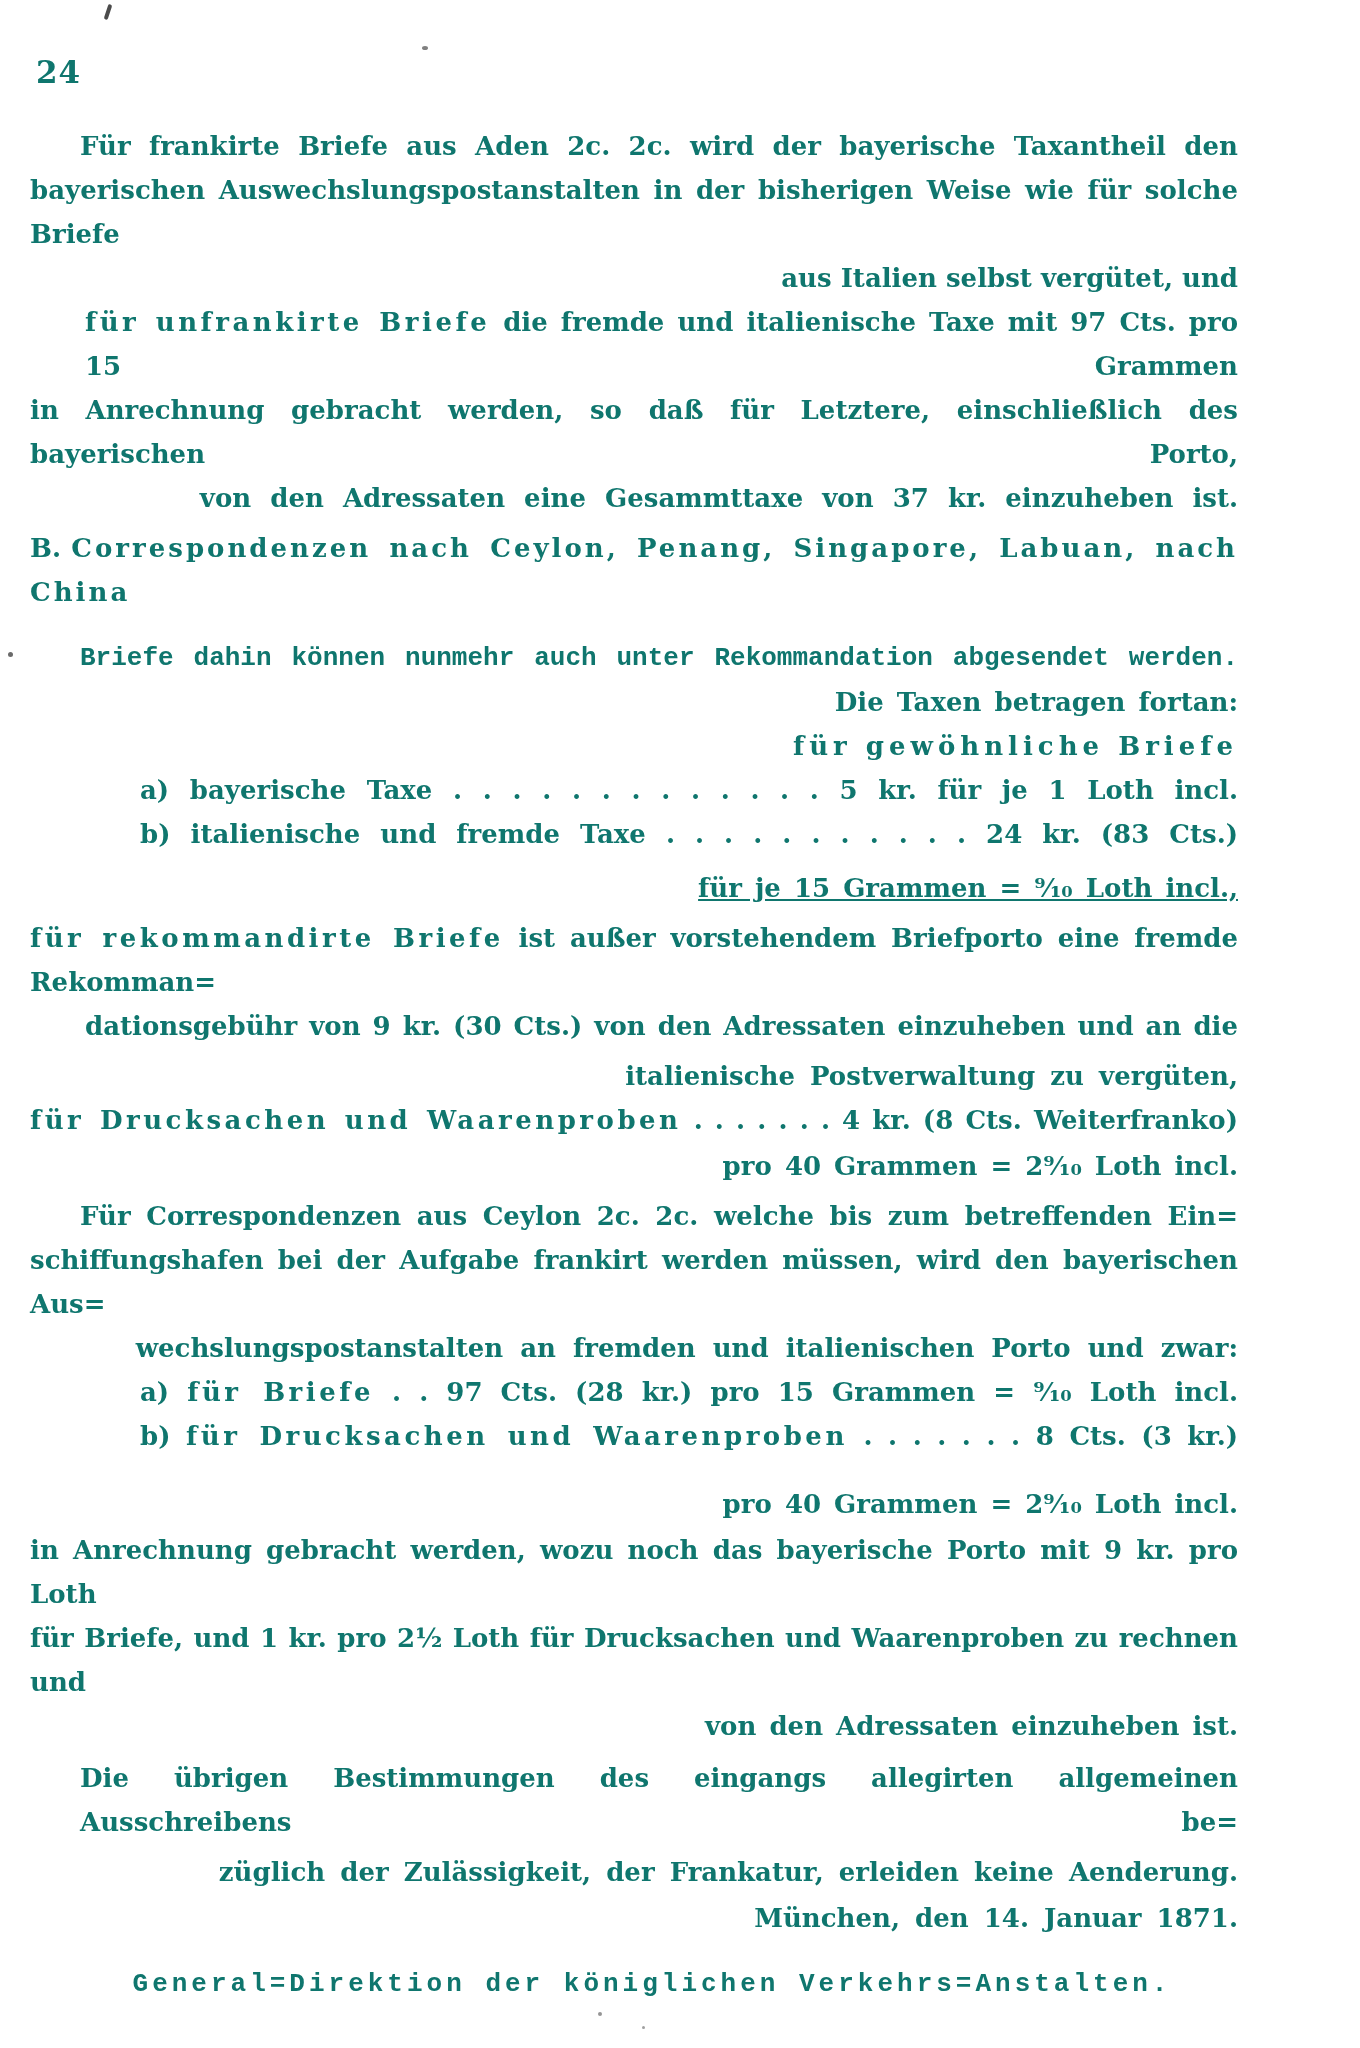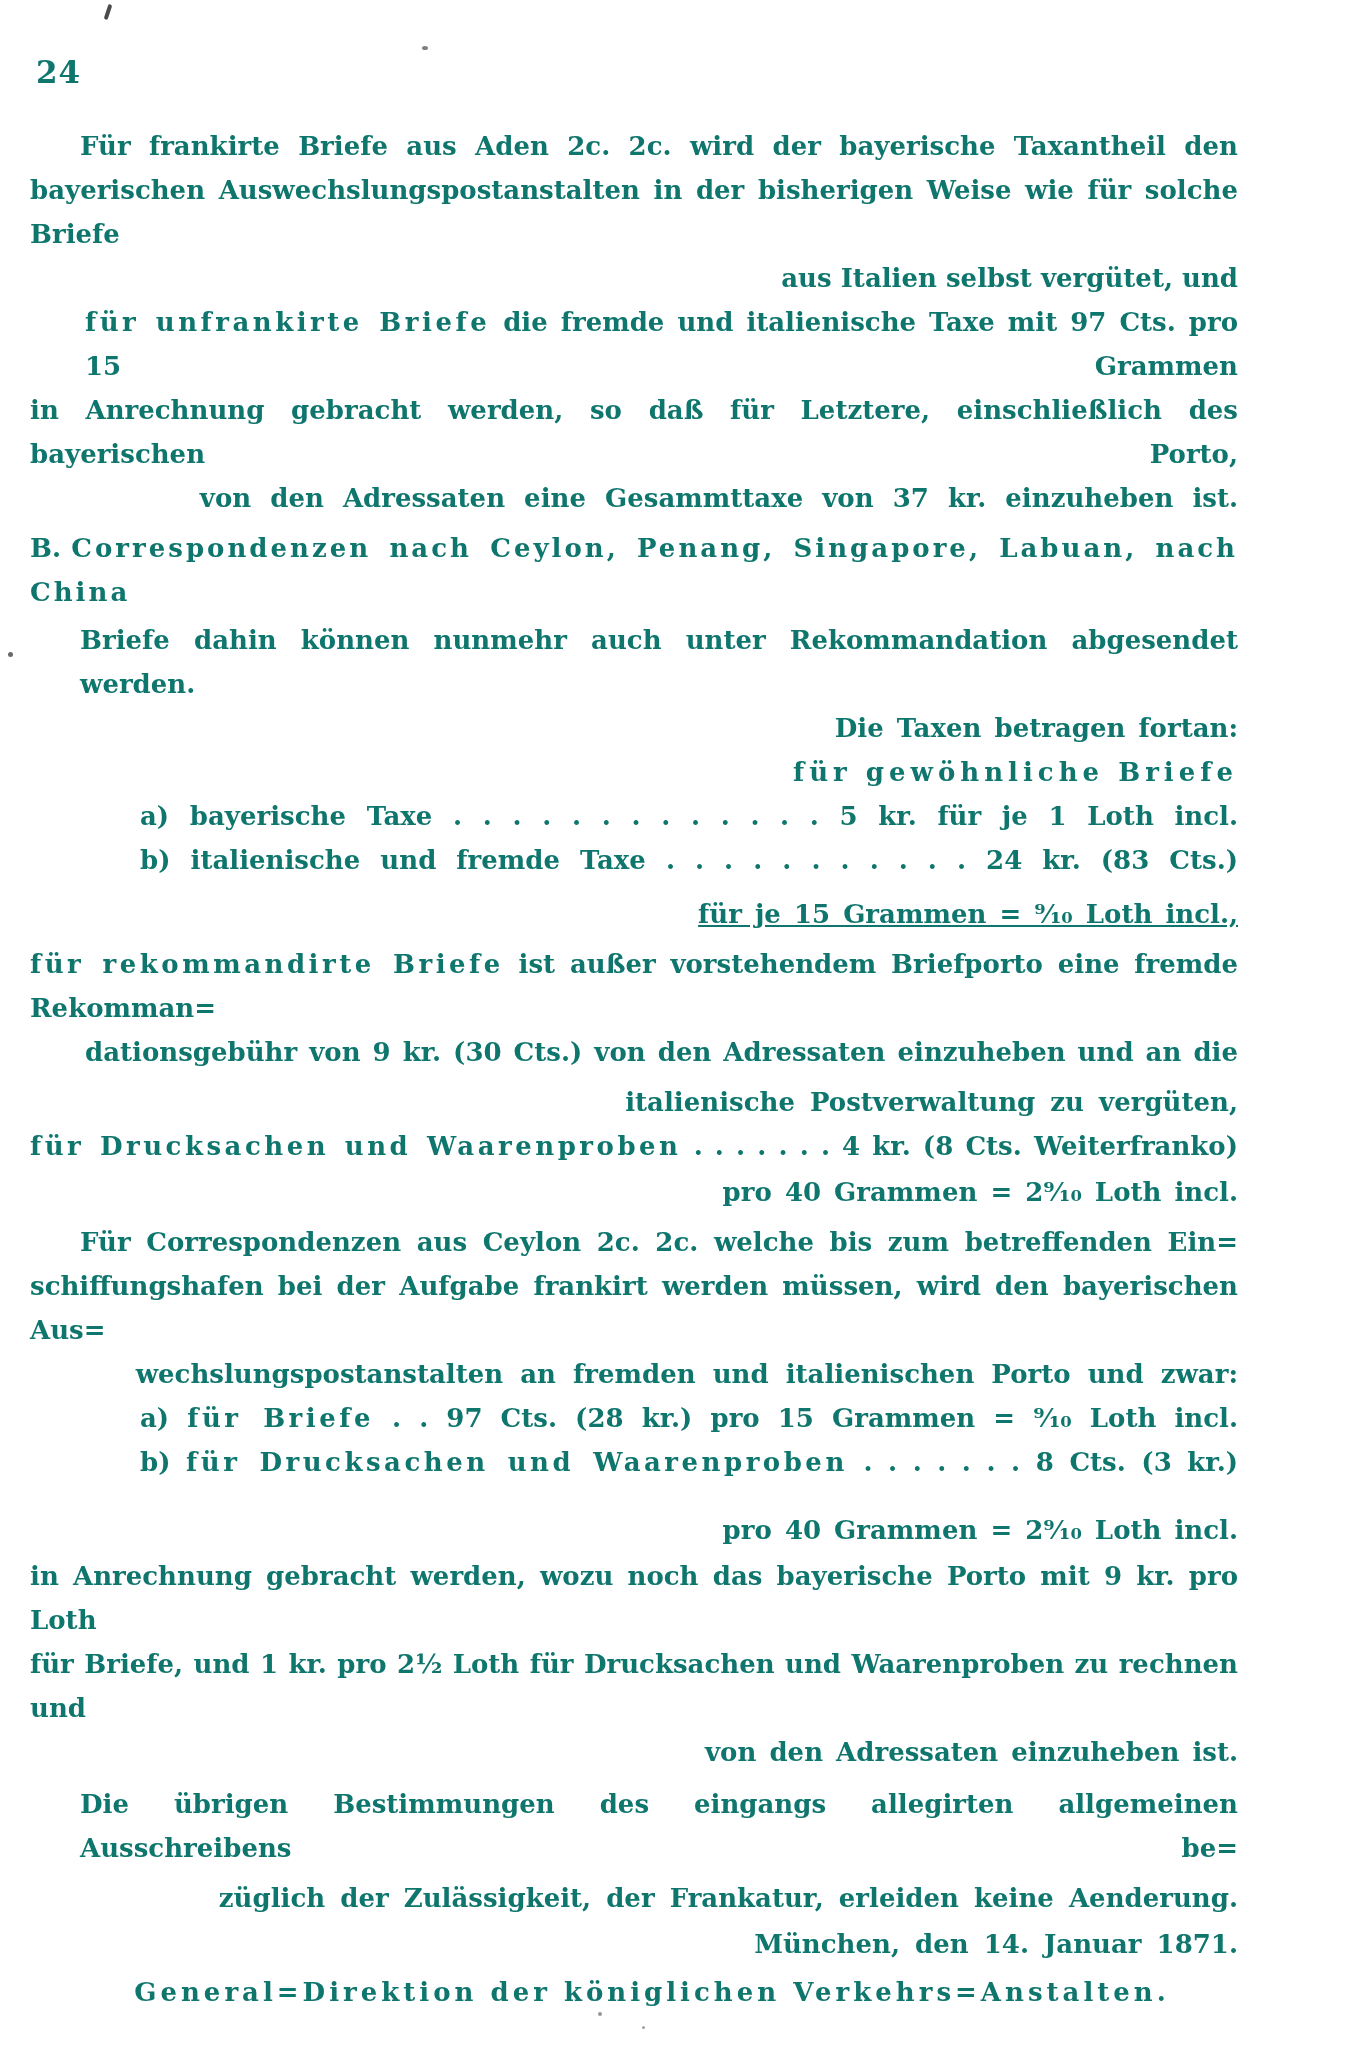--- a/index.html
+++ b/index.html
@@ -24,21 +24,21 @@
   .ws10{word-spacing:10px;}
   .sp{letter-spacing:3.5px;}
   .sph{letter-spacing:3px;word-spacing:5px;}
   .ls4{letter-spacing:4px;}
   .ls5{letter-spacing:5px;}
   .ctr{text-align:center;}
   .sh70{transform:translateX(70px);}
   .sh18{transform:translateX(18px);}
   .shm40{transform:translateX(-40px);}
   .small{font-size:24px;}
-  .mt2{margin-top:2px;}  .mt4{margin-top:4px;}  .mt6{margin-top:6px;}
+  .mt2{margin-top:2px;}  .mt4{margin-top:22px;font-family:Liberation Mono, monospace;}  .mt6{margin-top:6px;}
   .mt8{margin-top:8px;}  .mt10{margin-top:10px;} .mt24{margin-top:24px;}
   .speck{position:absolute;background:#2b2b2b;border-radius:50%;}
   .speck.bar{border-radius:2px;}
 </style>
 </head>
 <body>
 
 <div class="page">
 
   <div class="pagenum">24</div>

